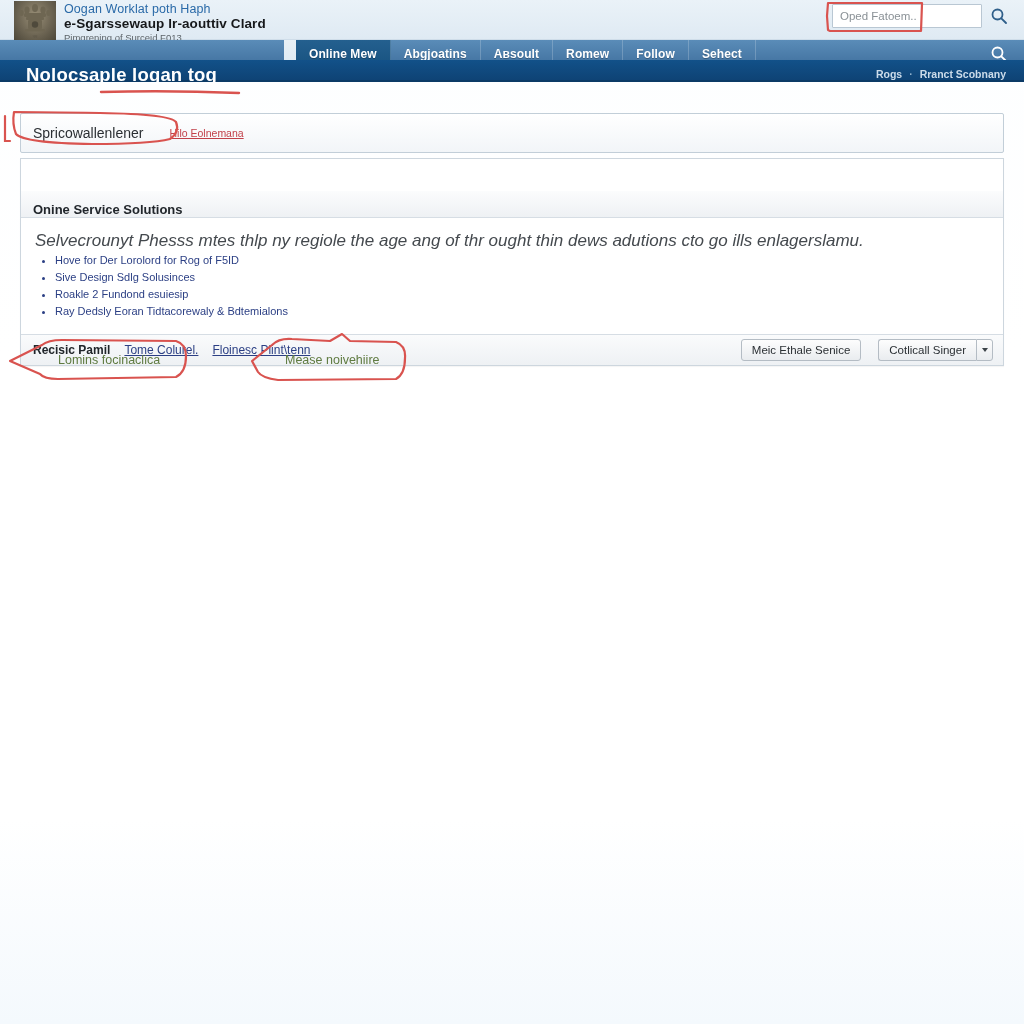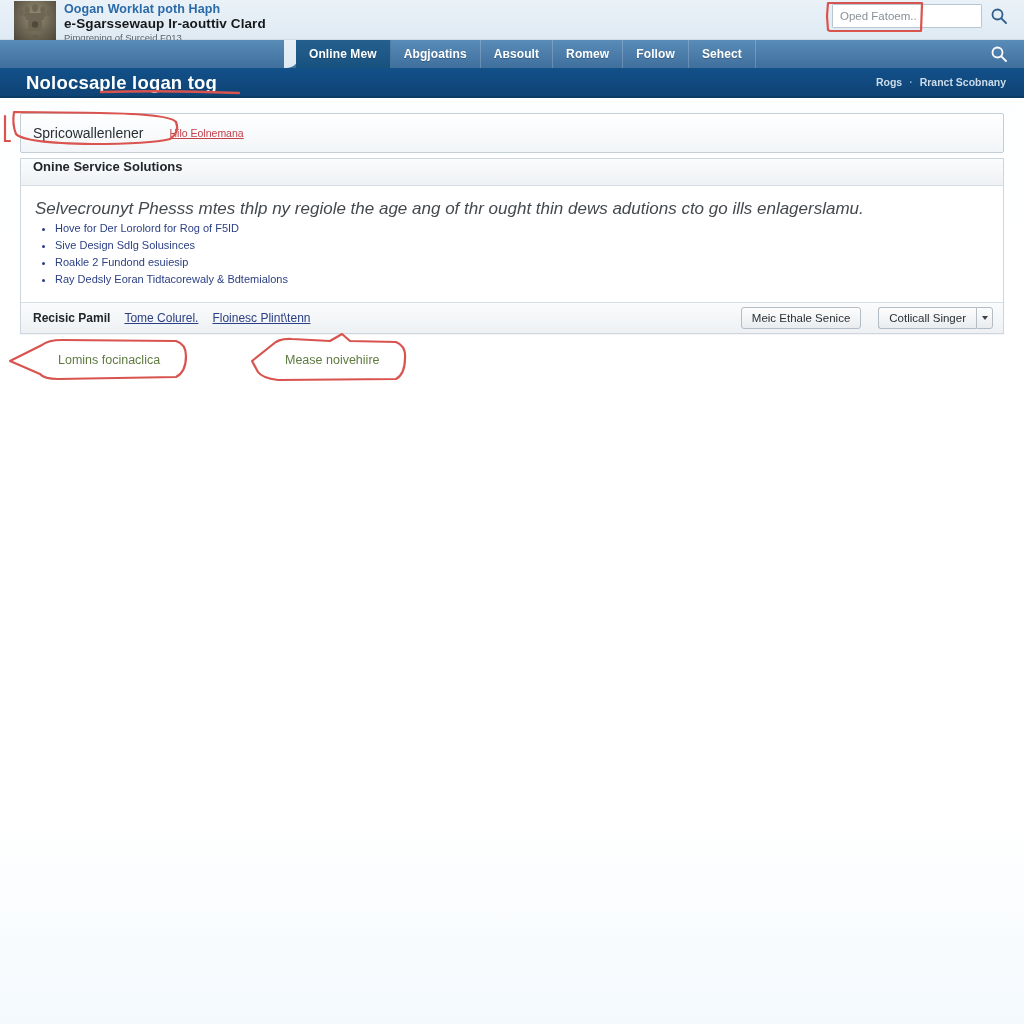--- a/index.html
+++ b/index.html
@@ -27,21 +27,21 @@
     display: flex; align-items: flex-start; gap: 8px;
   }
   .emblem {
     width: 42px; height: 40px; position: relative; flex: none;
     background: radial-gradient(ellipse at 50% 38%, #9a9078 0%, #6d6553 55%, #4a4538 100%);
     -webkit-mask: radial-gradient(#000,#000);
   }
   .emblem svg { display:block; }
   .brand-text { padding-top: 2px; line-height: 1.05; }
   .brand-line1 {
-    font-size: 12.5px; font-weight: bold; color: #2a6aa8; letter-spacing: .1px;
+    font-size: 12.5px; font-weight: normal; color: #2a6aa8; letter-spacing: .1px;
     white-space: nowrap;
   }
   .brand-line2 {
     font-size: 13.5px; font-weight: bold; color: #16181a; letter-spacing: .1px;
     white-space: nowrap; margin-top: 1px;
   }
   .brand-line3 {
     font-size: 9.5px; color: #5d6469; margin-top: 2px; white-space: nowrap;
   }
 
@@ -86,21 +86,21 @@
     position: absolute; left: 284px; top: 0; width: 16px; height: 28px;
     background: linear-gradient(180deg,#e8f0f6 0%,#dde9f2 100%);
     border-radius: 0 0 14px 0;
   }
   .nav-search-right {
     position: absolute; right: 16px; top: 5px; width: 18px; height: 18px; color: #ffffff;
   }
 
   
   .title-bar {
-    position: absolute; left: 0; top: 68px; width: 1024px; height: 30px;
+    position: absolute; left: 0; top: 60px; width: 1024px; height: 22px;
     background: linear-gradient(180deg,#125189 0%,#0e4375 100%);
     border-bottom: 2px solid #0b3a66;
   }
   .title-bar h1 {
     position: absolute; left: 26px; top: 4px; margin: 0;
     font-size: 18.5px; font-weight: bold; color: #ffffff; letter-spacing: .2px;
     white-space: nowrap;
   }
   .title-right {
     position: absolute; right: 18px; top: 8px;
@@ -134,25 +134,25 @@
     border-top-color: #4a5560;
   }
 
   
   .card {
     position: absolute; left: 20px; top: 158px; width: 984px;
     border: 1px solid #cdd6de; background: #ffffff;
     box-shadow: 0 1px 1px rgba(0,0,0,.04);
   }
   .card-header {
-    height: 27px; display: flex; align-items: flex-start;
+    height: 27px; display: flex; align-items: flex-end;
     background: linear-gradient(180deg,#fbfcfd 0%,#eef1f4 100%);
     border-bottom: 1px solid #d6dde4;
     padding-left: 12px;
-    font-size: 13px; font-weight: bold; color: #21262b;
+    font-size: 13px; font-weight: bold; color: #21262b; margin-top: 32px;
   }
   .card-body { padding: 12px 14px 14px 14px; background: #ffffff; }
   .card-intro {
     font-size: 17px; color: #44494e; margin: 0 0 0 0; line-height: 1.3; font-style: italic;
   }
   .card-list { margin: 0; padding: 0 0 0 20px; list-style: disc; }
   .card-list li {
     font-size: 11px; color: #2b3f84; line-height: 16px; margin-bottom: 1px;
   }
   .card-footer {

